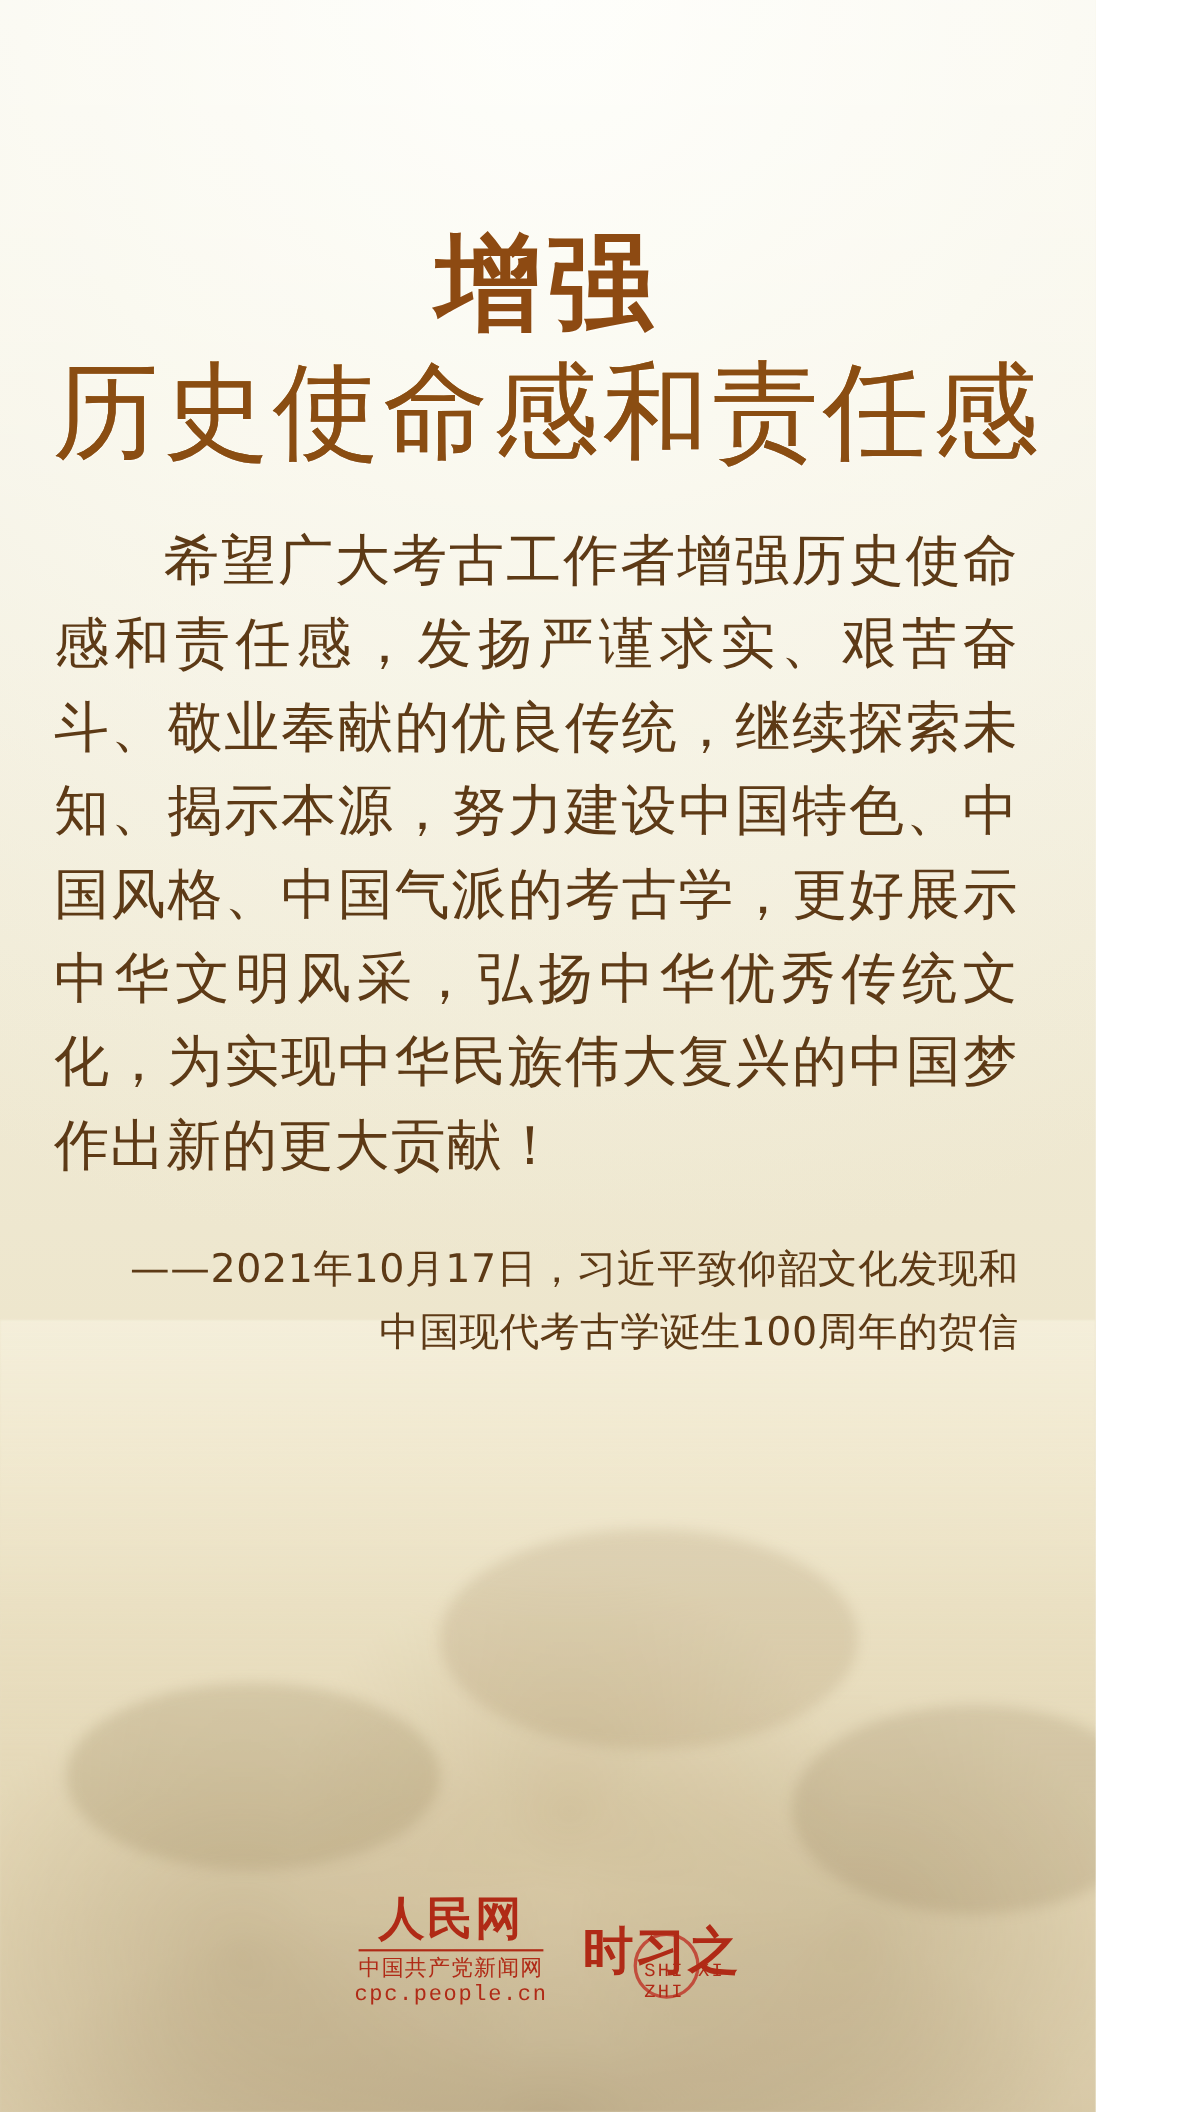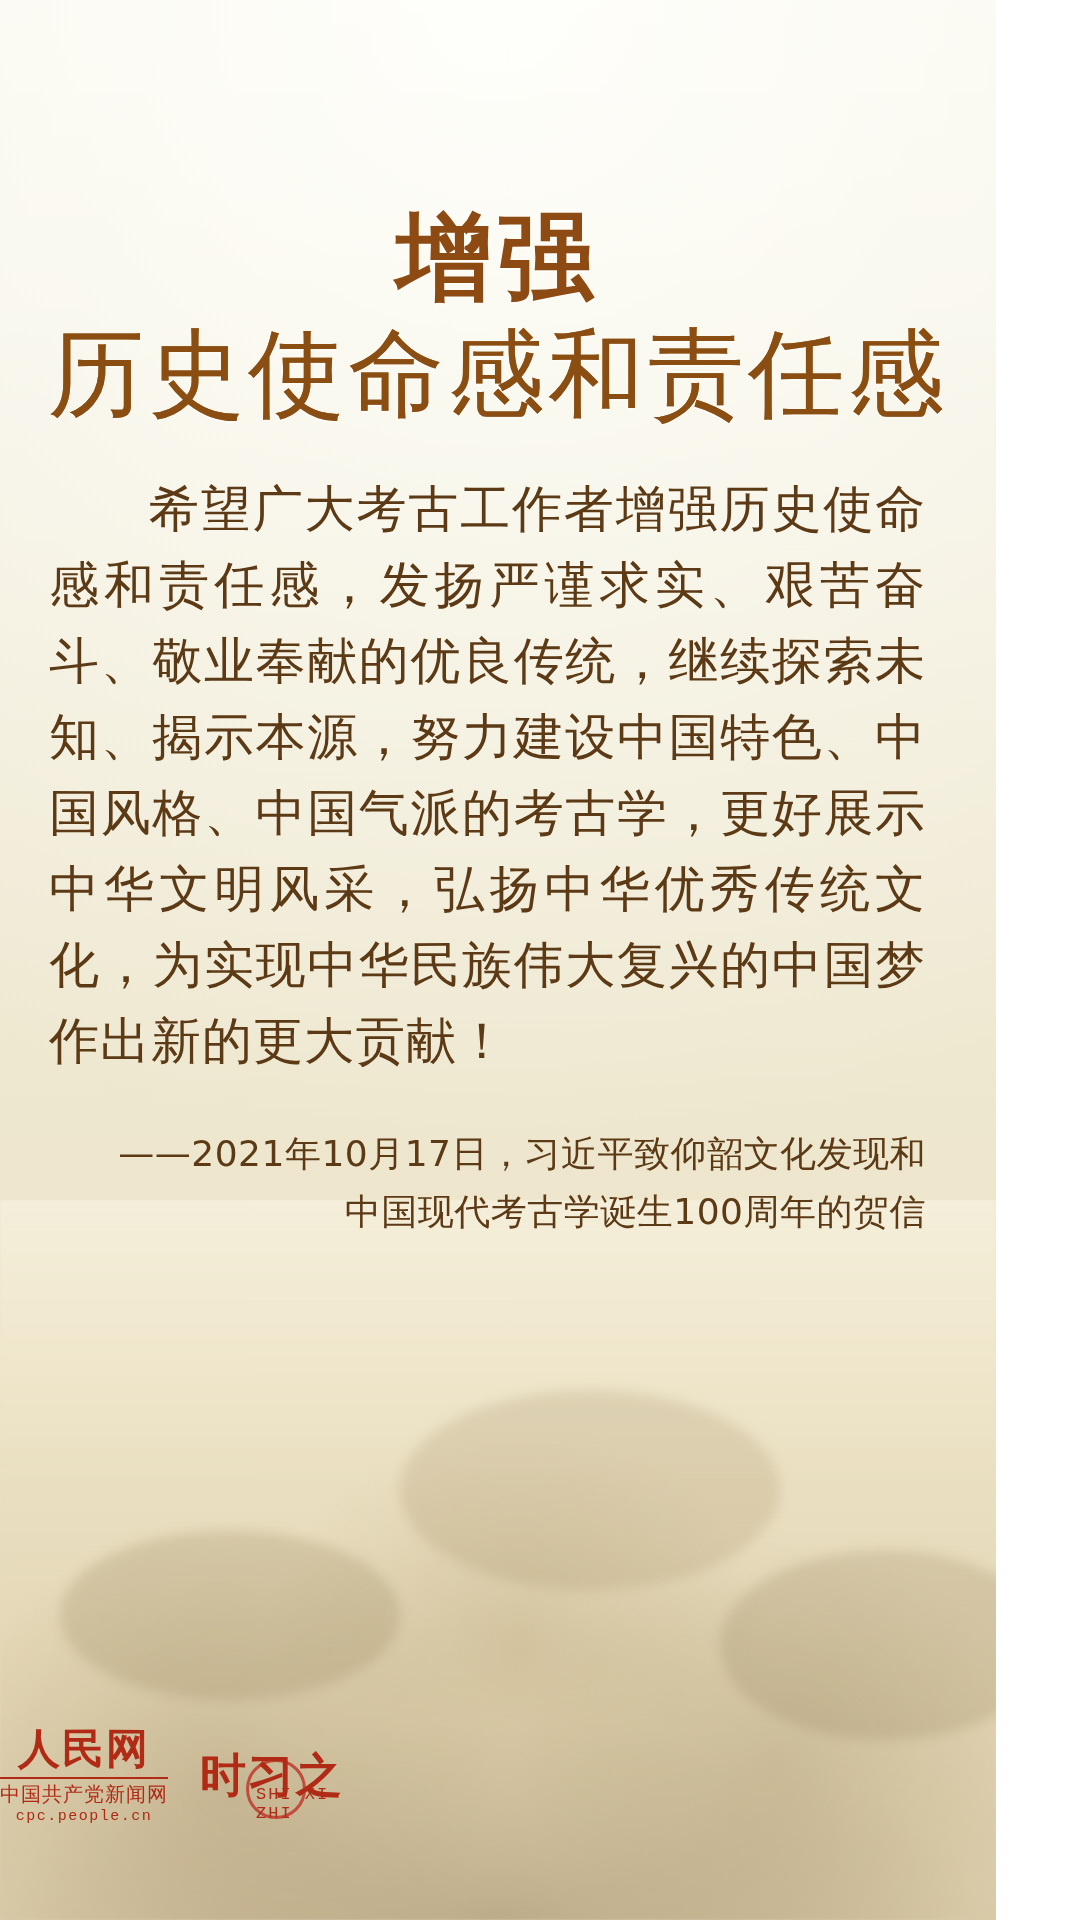--- a/index.html
+++ b/index.html
@@ -127,20 +127,21 @@
   }
 
   .footer {
     position: absolute;
     left: 0;
     right: 0;
     bottom: 96px;
     z-index: 6;
     display: flex;
     align-items: center;
+    justify-content: center;
     gap: 26px;
     margin-top: 31px;
   }
 
   .logo-people {
     display: flex;
     flex-direction: column;
     align-items: center;
     line-height: 1;
   }
@@ -156,21 +157,21 @@
     font-family: Liberation Sans, sans-serif;
     font-size: 20px;
     color: #b02a16;
     letter-spacing: 1px;
     border-top: 2px solid #b02a16;
     padding-top: 5px;
   }
   .logo-people .lp-url {
     margin-top: 5px;
     font-family: "Liberation Mono", "DejaVu Sans Mono", monospace;
-    font-size: 15px;
+    font-size: 20px;
     color: #b02a16;
     letter-spacing: 1.5px;
   }
 
   .logo-shixizhi {
     position: relative;
     display: flex;
     align-items: center;
     padding-left: 6px;
   }

